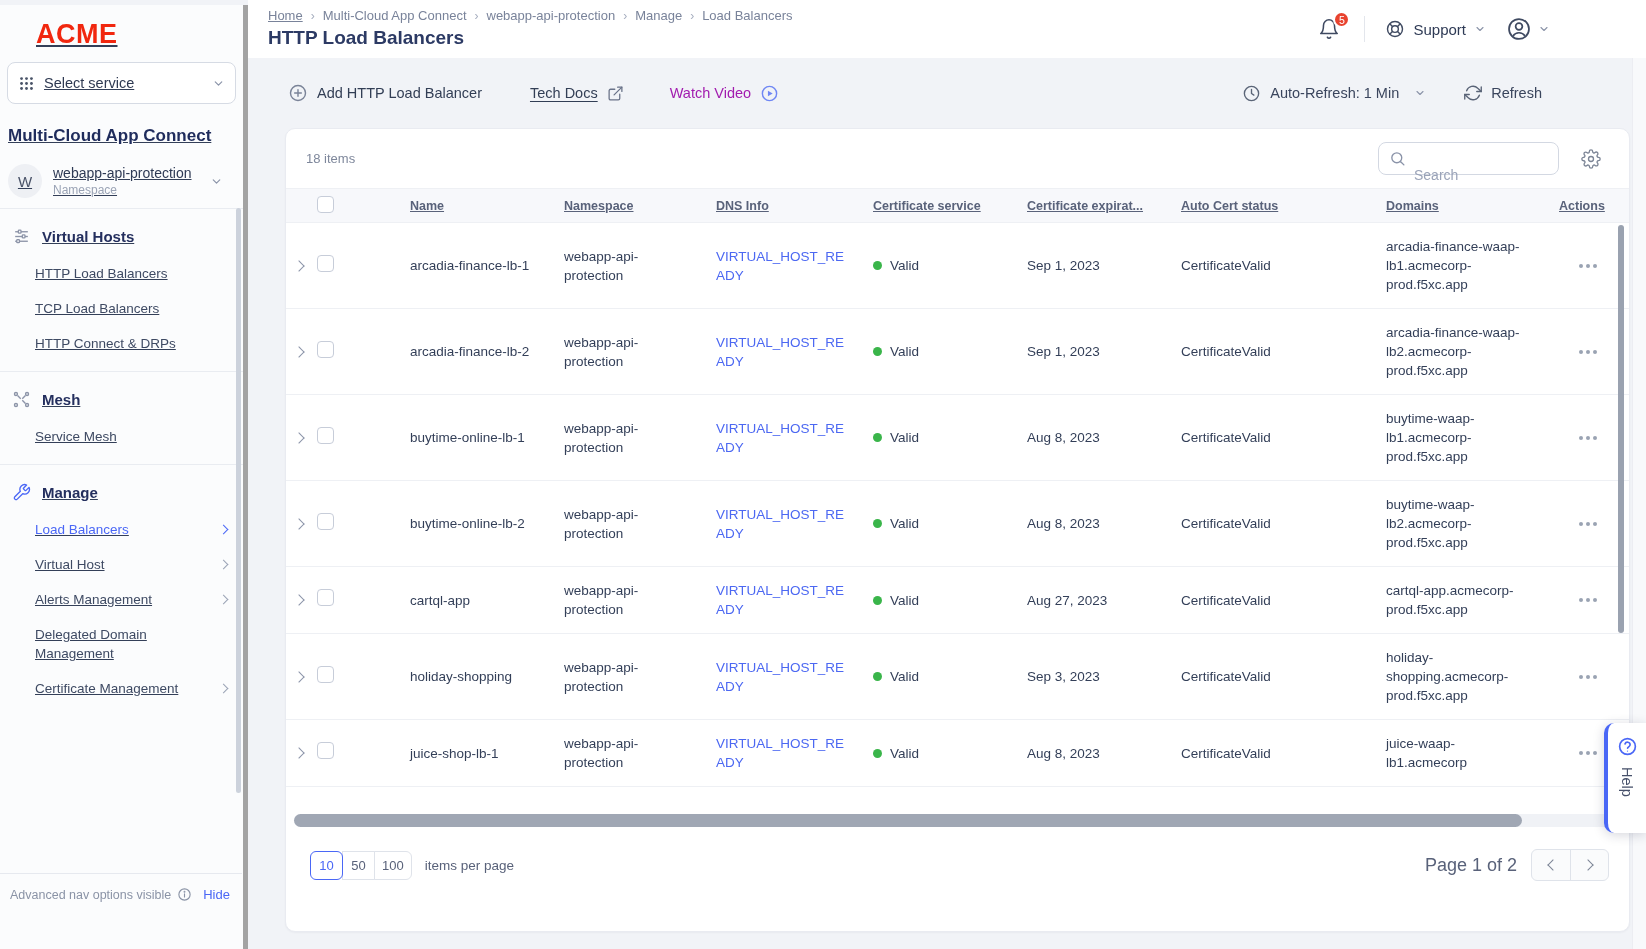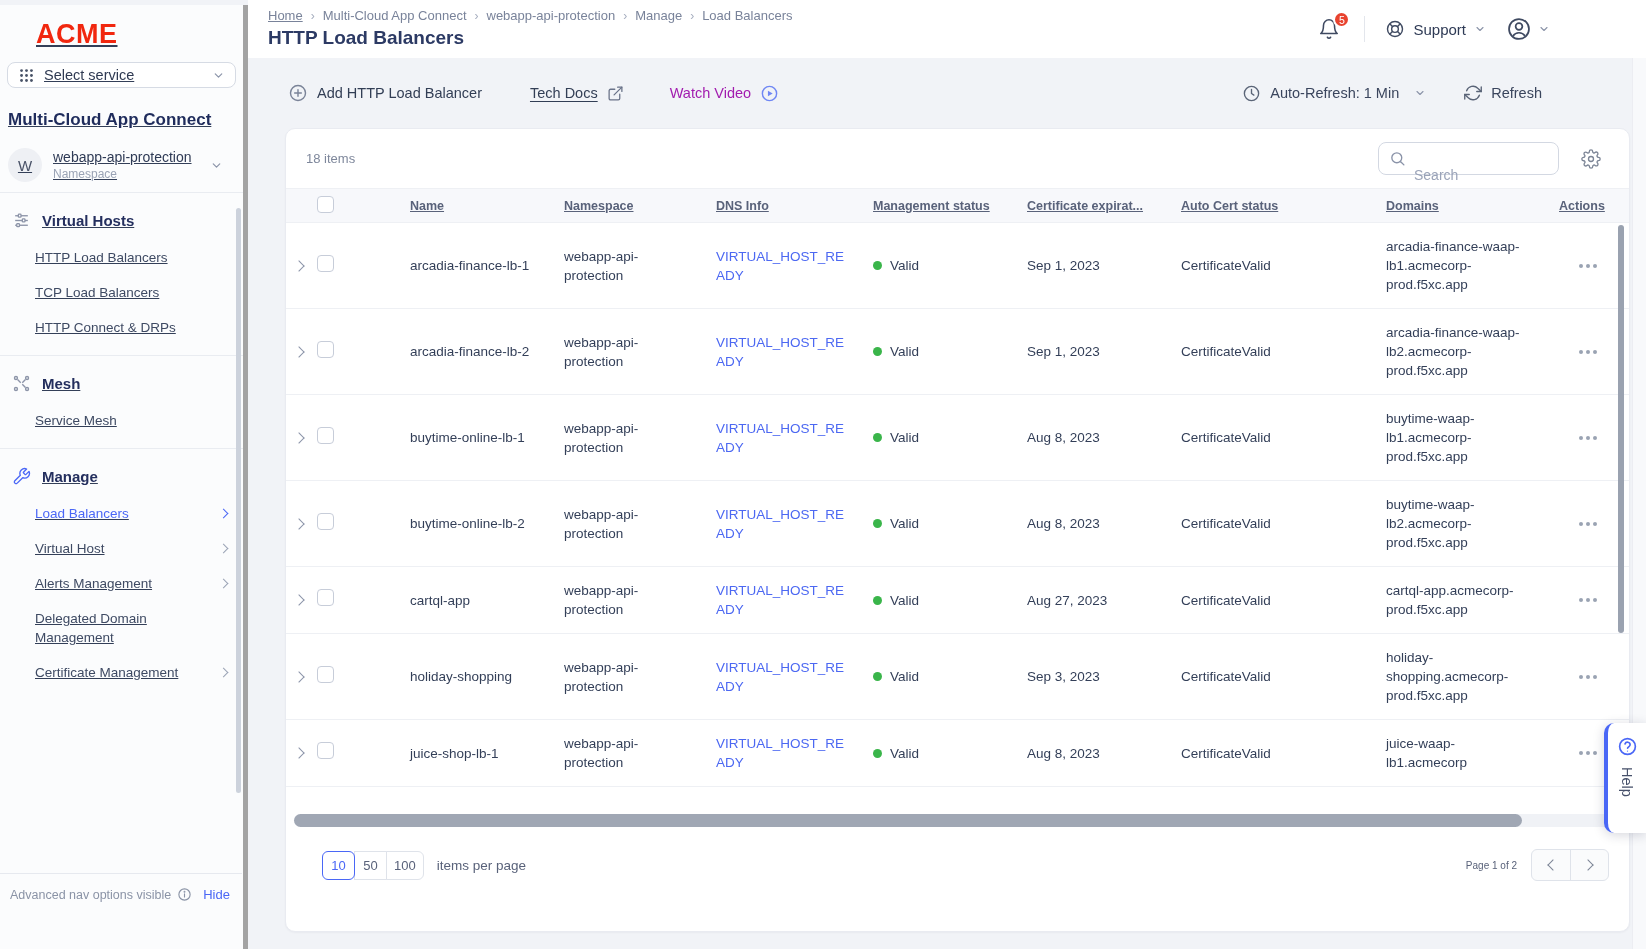--- a/index.html
+++ b/index.html
@@ -8,21 +8,21 @@
     font-family: "Liberation Sans", "DejaVu Sans", sans-serif;
     background:#f1f3f7; color:#333f58; overflow:hidden; position:relative;
   }
   .i { display:inline-block; vertical-align:middle; flex:none; }
   svg { display:block; }
 
   
   .sidebar { position:absolute; left:0; top:5px; width:248px; height:100%;
     background:#fbfcfd; border-right:5px solid #a3a3a3; z-index:5;text-decoration:underline; }
   .logo { margin:14px 0 0 36px; font-size:27px; font-weight:bold; letter-spacing:.5px; color:#f1270f; }
-  .svc-select { margin:12px 7px 12px 7px; height:26px; background:#fff; border:1px solid #d6dbe4;
+  .svc-select { margin:12px 7px 12px 7px; height:42px; background:#fff; border:1px solid #d6dbe4;
     border-radius:8px; display:flex; align-items:center; padding:0 10px; gap:9px; cursor:pointer; }
   .svc-select .lbl { font-size:14.5px; color:#2f3a52; flex:1; }
   .product-title { margin:22px 0 0 8px; font-size:17px; font-weight:bold; color:#1f2c5c; }
   .ns-row { margin:14px 8px 0 8px; display:flex; align-items:center; gap:11px; cursor:pointer; padding:4px 4px 10px 0; }
   .ns-avatar { width:34px; height:34px; border-radius:50%; background:#eef0f4; color:#4a5368;
     font-size:15px; display:flex; align-items:center; justify-content:center; }
   .ns-texts { flex:1; }
   .ns-name { font-size:14px; color:#2e3a55; }
   .ns-type { font-size:12px; color:#9aa3b5; margin-top:2px; }
   .nav { }
@@ -112,26 +112,26 @@
   .v-thumb { position:absolute; right:5px; top:2px; width:6px; height:408px; border-radius:3px;
     background:#9aa2b0; }
   .hscroll { margin:5px 8px 0 8px; height:13px; border-radius:7px; background:#f0f2f6; position:relative; }
   .hscroll .thumb { position:absolute; left:0; top:0; height:13px; width:1228px; border-radius:7px;
     background:#a0a7b4; cursor:grab; }
   .pagination { display:flex; align-items:center; padding:22px 20px 0 20px; }
   .size-group { display:flex; }
   .size-btn { min-width:33px; height:29px; border:1px solid #dfe3ea; background:#fff; color:#59627a;
     font-size:13px; display:flex; align-items:center; justify-content:center; margin-left:-1px;
     cursor:pointer; padding:0 7px; position:relative; }
-  .size-btn:first-child { border-radius:6px 0 0 6px; margin-left:16px; }
+  .size-btn:first-child { border-radius:6px 0 0 6px; margin-left:4px; }
   .size-btn:last-child { border-radius:0 6px 6px 0; }
   .size-btn.active { border-color:#4a67f6; color:#4a67f6; z-index:1; border-radius:6px; }
   .ipp-label { margin-left:13px; font-size:13.5px; color:#59627a; }
   .page-right { margin-left:auto; display:flex; align-items:center; gap:14px; }
-  .page-info { font-size:10px; color:#59627a; }
+  .page-info { font-size:18px; color:#59627a; }
   .nav-group { display:flex; border:1px solid #dfe3ea; border-radius:6px; overflow:hidden; background:#fafbfc; }
   .nav-btn { width:38px; height:30px; display:flex; align-items:center; justify-content:center;
     cursor:pointer; color:#7c8596; }
   .nav-btn + .nav-btn { border-left:1px solid #dfe3ea; }
   .nav-chev { width:8px; height:8px; border-top:1.7px solid #7c8596; border-right:1.7px solid #7c8596; }
   .nav-chev.prev { transform:rotate(-135deg); margin-left:3px; }
   .nav-chev.next { transform:rotate(45deg); margin-right:3px; }
 
   
   .page-gutter { position:absolute; right:0; top:58px; bottom:0; width:14px; background:#f8f9fb;
@@ -418,21 +418,21 @@
           </svg>
       </span>
     </div>
 
     <div class="thead grid-cols">
       <div class="th"></div>
       <div class="th" style="padding-left:5px;"><span class="cb"></span></div>
       <div class="th">Name</div>
       <div class="th">Namespace</div>
       <div class="th">DNS Info</div>
-      <div class="th">Management status</div>
+      <div class="th">Certificate service</div>
       <div class="th">Certificate expirat...</div>
       <div class="th">Auto Cert status</div>
       <div class="th">Domains</div>
       <div class="th">Actions</div>
     </div>
 
     <div class="rows">
 
         <div class="row grid-cols">
           <div class="cell c-exp">

